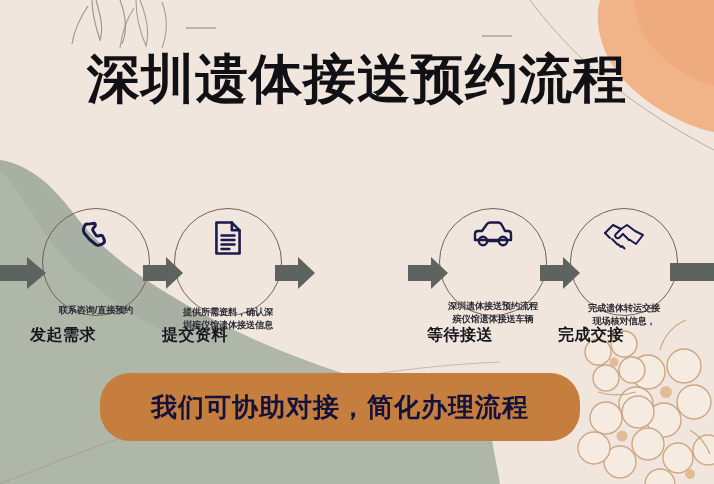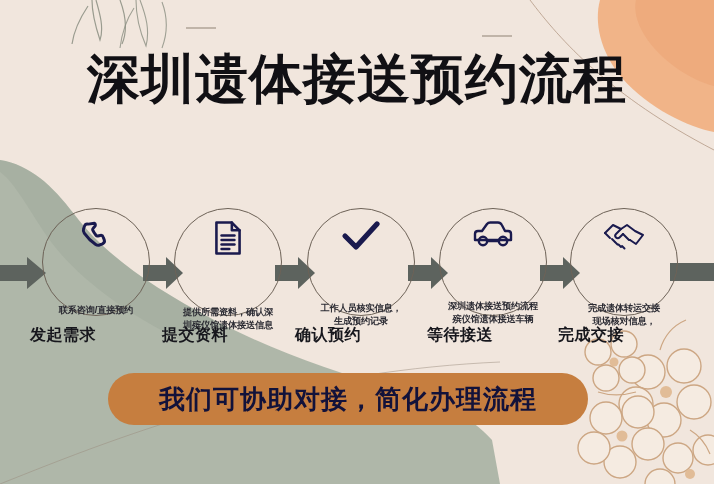--- a/index.html
+++ b/index.html
@@ -69,22 +69,22 @@
   }
 
   
   .arrow{
     position:absolute;top:256px;z-index:4;
   }
   .arrow svg{display:block;}
 
   
   .banner{
-    position:absolute;left:108px;top:373px;
-    width:480px;height:52px;
+    position:absolute;left:100px;top:373px;
+    width:480px;height:68px;
     background:#c67e3f;
     border-radius:30px;
     display:flex;align-items:center;justify-content:center;
     z-index:7;
   }
   .banner-text{
     font-family:"Liberation Sans","DejaVu Sans",sans-serif;
     font-weight:700;
     font-size:26px;
     letter-spacing:1px;
@@ -228,34 +228,20 @@
           </svg>
         </div>
         <div class="desc">
           <div>提供所需资料，确认深</div>
           <div>圳殡仪馆遗体接送信息</div>
         </div>
       </div>
       <div class="step-label">提交资料</div>
     </div>
 
-    <div class="step" style="left:295px;">
-      <div class="circle">
-        <div class="icon">
-          <svg width="40" height="32" viewBox="0 0 40 32" fill="none" stroke="#1a1a4e" stroke-width="5.2" stroke-linecap="round" stroke-linejoin="round">
-            <path d="M4 16 L15 27 L36 4"></path>
-          </svg>
-        </div>
-        <div class="desc">
-          <div>工作人员核实信息，</div>
-          <div>生成预约记录</div>
-        </div>
-      </div>
-      <div class="step-label">确认预约</div>
-    </div>
 
     <div class="step" style="left:427px;">
       <div class="circle">
         <div class="icon">
           <svg width="44" height="30" viewBox="0 0 44 30" fill="none" stroke="#1a1a4e" stroke-width="2.4" stroke-linecap="round" stroke-linejoin="round">
             <path d="M4 20 L4 14 C4 12.3 5.3 11 7 11 L11 11 L16 4 C16.8 3 18 2.5 19.2 2.5 L27 2.5 C28.6 2.5 30 3.4 30.7 4.8 L34 11 L37 11 C38.7 11 40 12.3 40 14 L40 20 Z"></path>
             <circle cx="12" cy="21" r="4.2"></circle>
             <circle cx="32" cy="21" r="4.2"></circle>
             <line x1="16" y1="21" x2="28" y2="21"></line>
           </svg>

